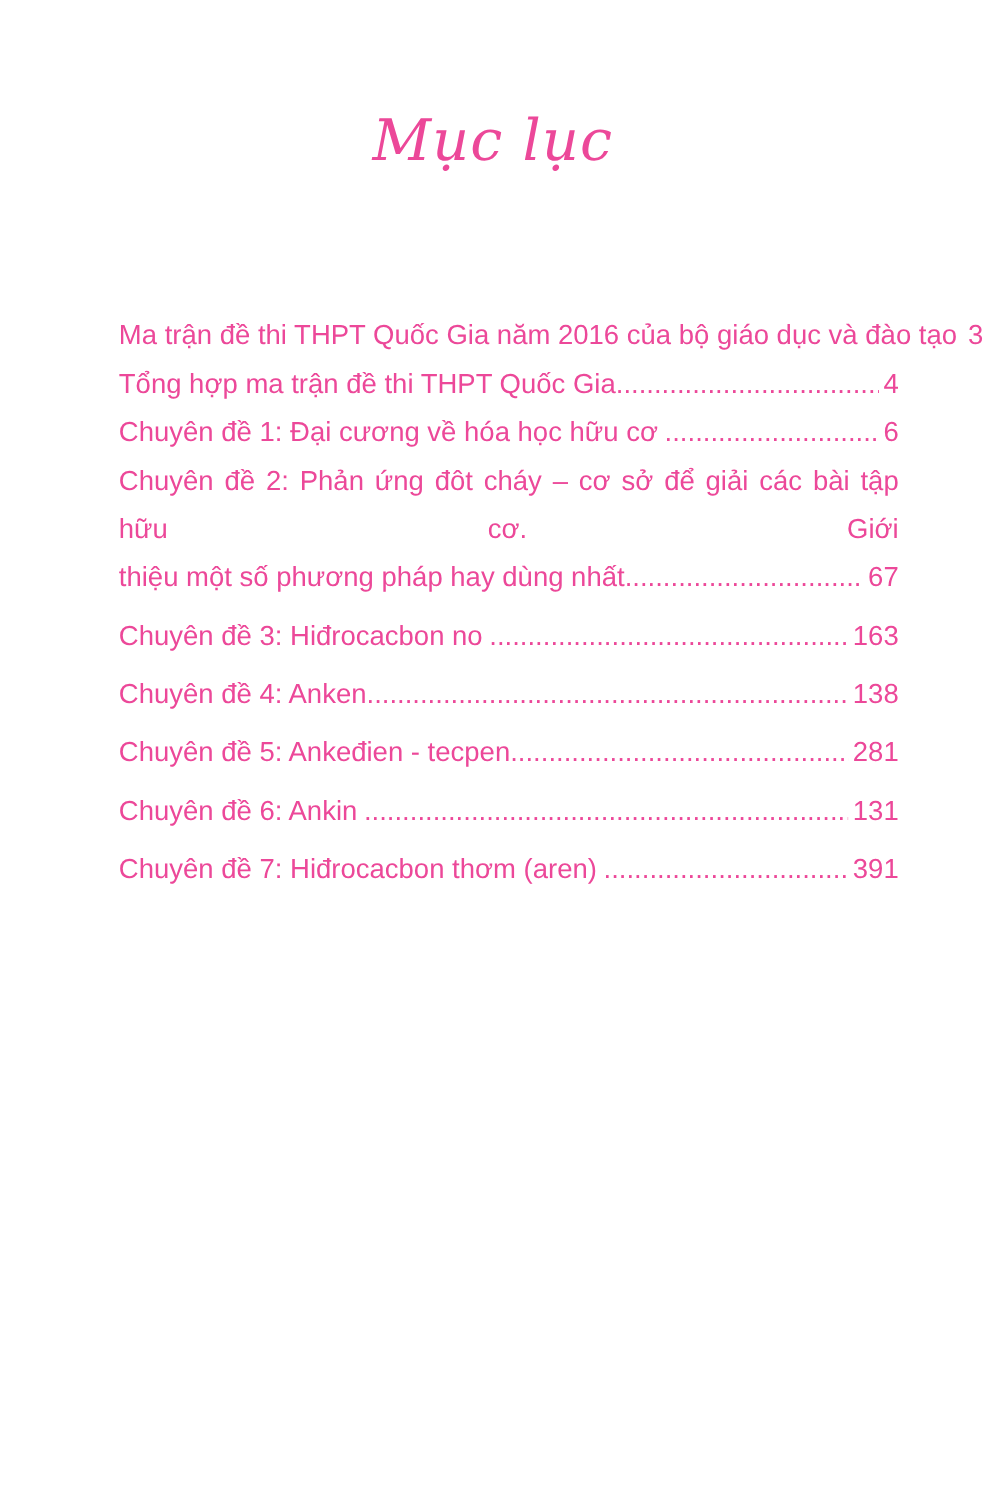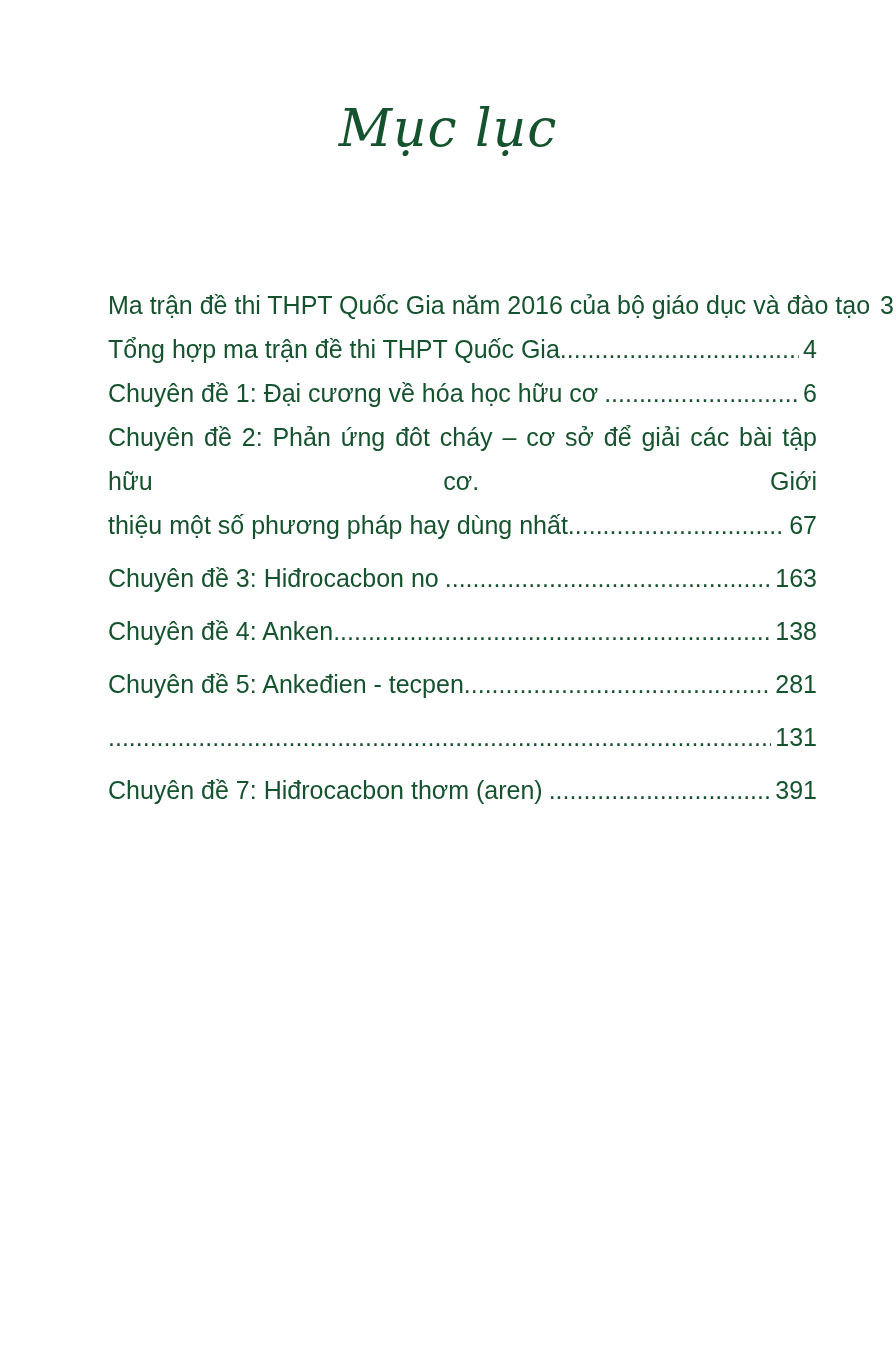--- a/index.html
+++ b/index.html
@@ -5,21 +5,21 @@
   html, body {
     margin: 0;
     padding: 0;
     background: #ffffff;
   }
   .page {
     position: relative;
     width: 896px;
     height: 1351px;
     background: #ffffff;
-    color: #14532d;
+    color: #ec4899;
     font-family: "Liberation Sans", "DejaVu Sans", sans-serif;
     overflow: hidden;
     box-sizing: border-box;
   }
   .doc-title {
     margin: 0;
     padding-top: 96px;
     font-family: "DejaVu Serif", "Liberation Serif", serif;
     font-style: italic;
     font-weight: 500;
@@ -70,16 +70,16 @@
   <h1 class="doc-title">Mục lục</h1>
   <div class="toc">
       <div class="toc-row"><span class="toc-label gap">Ma trận đề thi THPT Quốc Gia năm 2016 của bộ giáo dục và đào tạo</span><span class="toc-leader">........................................................................................................................................................................</span><span class="toc-page">3</span></div>
       <div class="toc-row"><span class="toc-label">Tổng hợp ma trận đề thi THPT Quốc Gia</span><span class="toc-leader">........................................................................................................................................................................</span><span class="toc-page">4</span></div>
       <div class="toc-row"><span class="toc-label gap">Chuyên đề 1: Đại cương về hóa học hữu cơ</span><span class="toc-leader">........................................................................................................................................................................</span><span class="toc-page">6</span></div>
       <div class="toc-row justify-row"><span class="toc-label">Chuyên đề 2: Phản ứng đôt cháy – cơ sở để giải các bài tập hữu cơ. Giới</span></div>
       <div class="toc-row"><span class="toc-label">thiệu một số phương pháp hay dùng nhất</span><span class="toc-leader">........................................................................................................................................................................</span><span class="toc-page">67</span></div>
       <div class="toc-row spaced"><span class="toc-label gap">Chuyên đề 3: Hiđrocacbon no</span><span class="toc-leader">........................................................................................................................................................................</span><span class="toc-page">163</span></div>
       <div class="toc-row spaced"><span class="toc-label">Chuyên đề 4: Anken</span><span class="toc-leader">........................................................................................................................................................................</span><span class="toc-page">138</span></div>
       <div class="toc-row spaced"><span class="toc-label">Chuyên đề 5: Ankeđien - tecpen</span><span class="toc-leader">........................................................................................................................................................................</span><span class="toc-page">281</span></div>
-      <div class="toc-row spaced"><span class="toc-leader">........................................................................................................................................................................</span><span class="toc-page">131</span></div>
+      <div class="toc-row spaced"><span class="toc-label gap">Chuyên đề 6: Ankin</span><span class="toc-leader">........................................................................................................................................................................</span><span class="toc-page">131</span></div>
       <div class="toc-row spaced"><span class="toc-label gap">Chuyên đề 7: Hiđrocacbon thơm (aren)</span><span class="toc-leader">........................................................................................................................................................................</span><span class="toc-page">391</span></div>
     </div>
 </div>
 
 </body></html>

